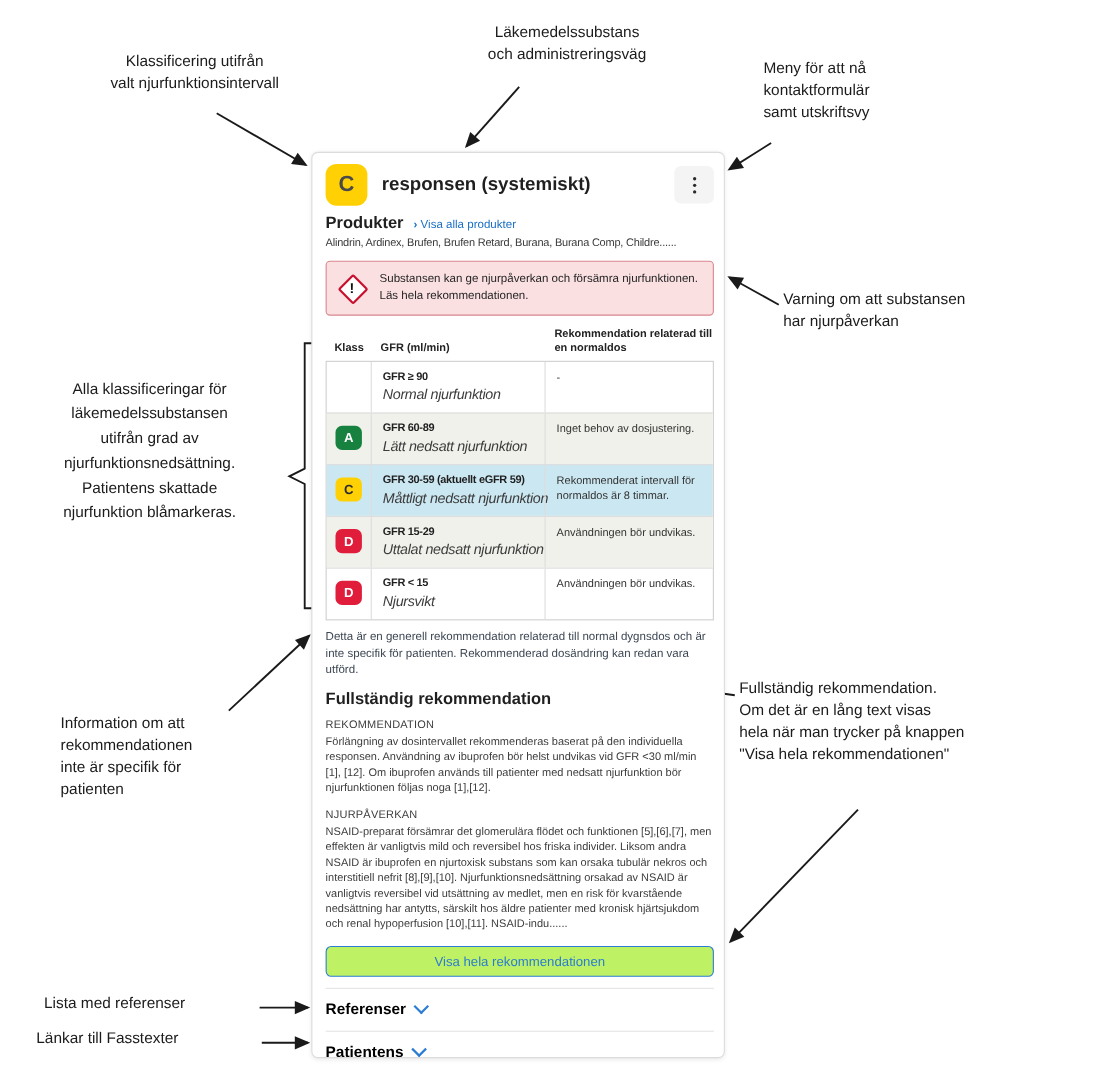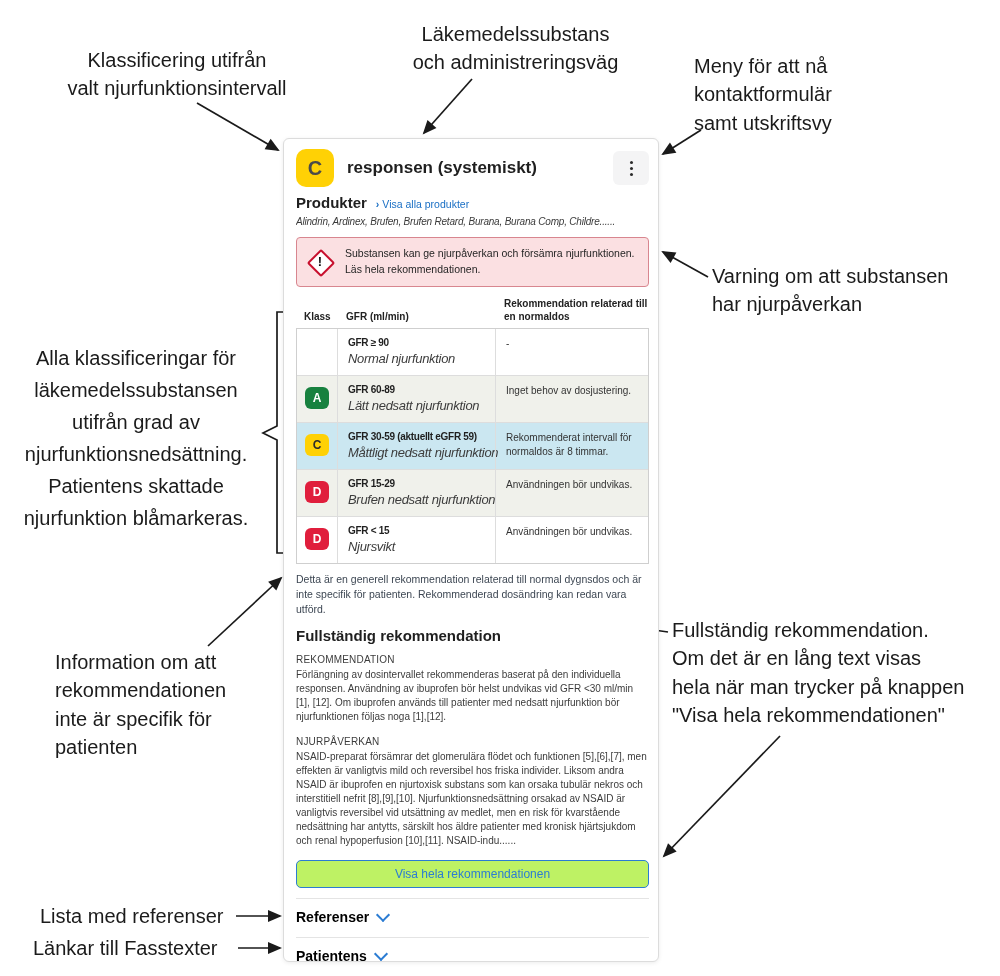--- a/index.html
+++ b/index.html
@@ -2,21 +2,21 @@
 <html><head>
 <meta charset="utf-8">
 <style>
   html,body { margin:0; padding:0; background:#fff; }
   .canvas {
     position:relative; width:1000px; height:976px; background:#ffffff;
     font-family:"Liberation Sans", sans-serif; color:#1c1c1c; overflow:hidden;
   }
 
   
-  .ann { position:absolute; white-space:pre-line; font-size:20px; line-height:1.42; color:#1b1b1b; }
+  .ann { position:absolute; white-space:pre-line; font-size:14px; line-height:1.42; color:#1b1b1b; }
   .ann.center { text-align:center; }
   #ann-top-left   { left:52px;  top:46px;  width:250px; }
   #ann-top-center { left:388px; top:20px;  width:255px; }
   #ann-top-right  { left:694px; top:52px;  width:230px; }
   #ann-warning    { left:712px; top:262px; width:280px; }
   #ann-class      { left:0px;   top:342px; width:272px; line-height:1.6; }
   #ann-note       { left:55px;  top:648px; width:230px; }
   #ann-fullrec    { left:672px; top:616px; width:325px; }
   #ann-refs       { left:40px;  top:902px; width:210px; }
   #ann-fass       { left:33px;  top:934px; width:215px; }
@@ -43,21 +43,21 @@
     width:36px; height:34px; border-radius:6px; background:#f4f4f5; border:none;
     display:flex; flex-direction:column; align-items:center; justify-content:center; gap:3px;
     cursor:pointer; flex:0 0 auto;
   }
   .kebab-btn i { width:3px; height:3px; border-radius:50%; background:#2b2b2b; }
 
   .products-row { margin-top:7px; display:flex; align-items:baseline; gap:9px; }
   .products-heading { font-size:15px; font-weight:bold; color:#1f1f1f; }
   .products-link { font-size:10.5px; color:#1A6FC4; text-decoration:none; cursor:pointer; }
   .products-link .chev { font-weight:bold; margin-right:3px; }
-  .products-list { margin-top:5px; font-size:10px; letter-spacing:-0.2px; color:#3a3a3a; white-space:nowrap; overflow:hidden;font-style:italic; }
+  .products-list { margin-top:5px; font-size:10px; letter-spacing:-0.2px; color:#3a3a3a; white-space:nowrap; overflow:hidden; }
 
   .warning-box {
     margin-top:10px; background:#FBE0E2; border:1px solid #D8868F; border-radius:4px;
     padding:8px 10px; display:flex; align-items:center; gap:12px;
   }
   .warn-ico { width:26px; height:26px; position:relative; flex:0 0 auto; }
   .warn-ico .dia {
     position:absolute; left:4px; top:4px; width:16px; height:16px;
     background:#fff; border:2.5px solid #C8102E; border-radius:2px; transform:rotate(45deg);
   }
@@ -227,21 +227,21 @@
           <div class="gfr2">Måttligt nedsatt njurfunktion</div>
         </div>
         <div class="cell c3 rek">Rekommenderat intervall för normaldos är 8 timmar.</div>
       </div>
       <div class="trow row-shaded">
         <div class="cell c1">
             <span class="badge-sm badge-red">D</span>
           </div>
         <div class="cell c2">
           <div class="gfr1">GFR 15-29</div>
-          <div class="gfr2">Brufen nedsatt njurfunktion</div>
+          <div class="gfr2">Uttalat nedsatt njurfunktion</div>
         </div>
         <div class="cell c3 rek">Användningen bör undvikas.</div>
       </div>
       <div class="trow">
         <div class="cell c1">
             <span class="badge-sm badge-red">D</span>
           </div>
         <div class="cell c2">
           <div class="gfr1">GFR &lt; 15</div>
           <div class="gfr2">Njursvikt</div>

